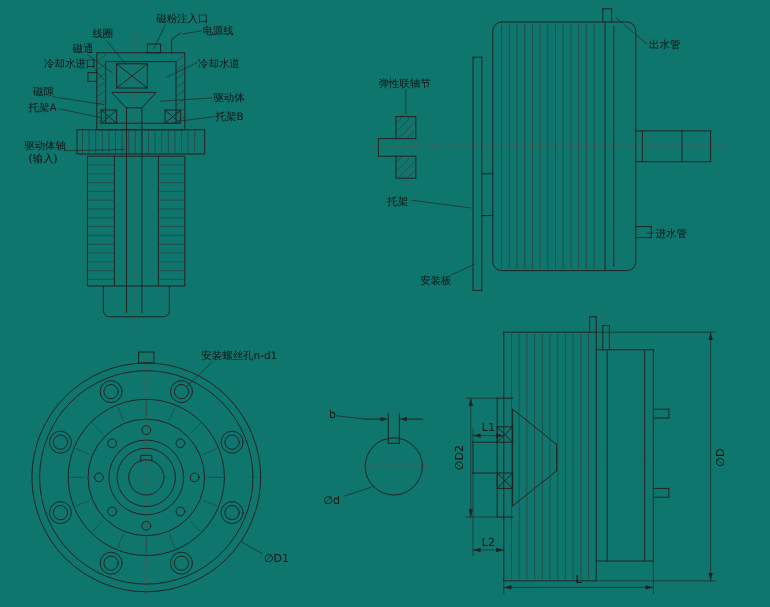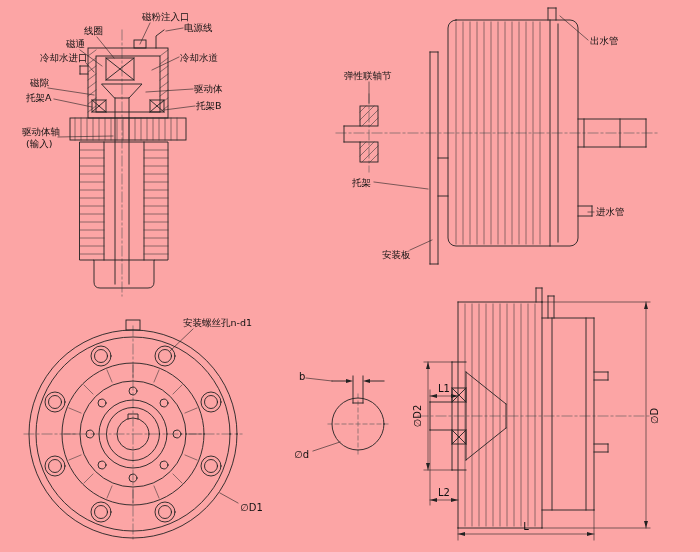--- a/index.html
+++ b/index.html
@@ -1,18 +1,18 @@
 <!DOCTYPE html>
 <html><head>
 <meta charset="utf-8">
 <style>
   * { margin:0; padding:0; box-sizing:border-box; }
   html,body { background:#ffffff; }
   body { font-family:"DejaVu Sans", sans-serif; }
-  .canvas { position:relative; width:700px; height:552px; background:#fca5a5; overflow:hidden; }
+  .canvas { position:relative; width:700px; height:552px; background:#0f766e; overflow:hidden; }
   svg { display:block; }
   svg path, svg rect, svg circle, svg line, svg polyline {
     fill:none; stroke:#222; stroke-width:0.9; stroke-linecap:square;
   }
   svg .thin { stroke:#333; stroke-width:0.55; }
   svg .cl   { stroke:#555; stroke-width:0.6; stroke-dasharray:10 3 2 3; }
   svg .dash { stroke:#555; stroke-width:0.6; stroke-dasharray:4 3; }
   svg .ldr  { stroke:#222; stroke-width:0.6; }
   svg polygon, svg .arrow { fill:#222; stroke:none; }
   svg text { font-family:"DejaVu Sans", sans-serif; font-size:9.5px; fill:#111; stroke:none; }

